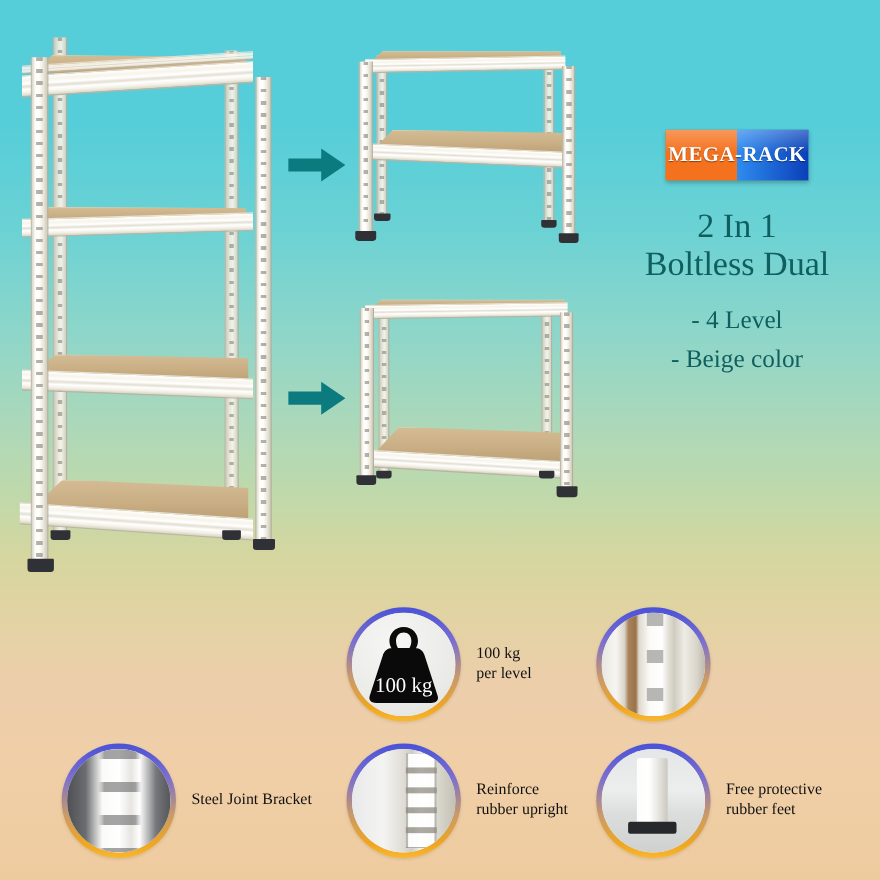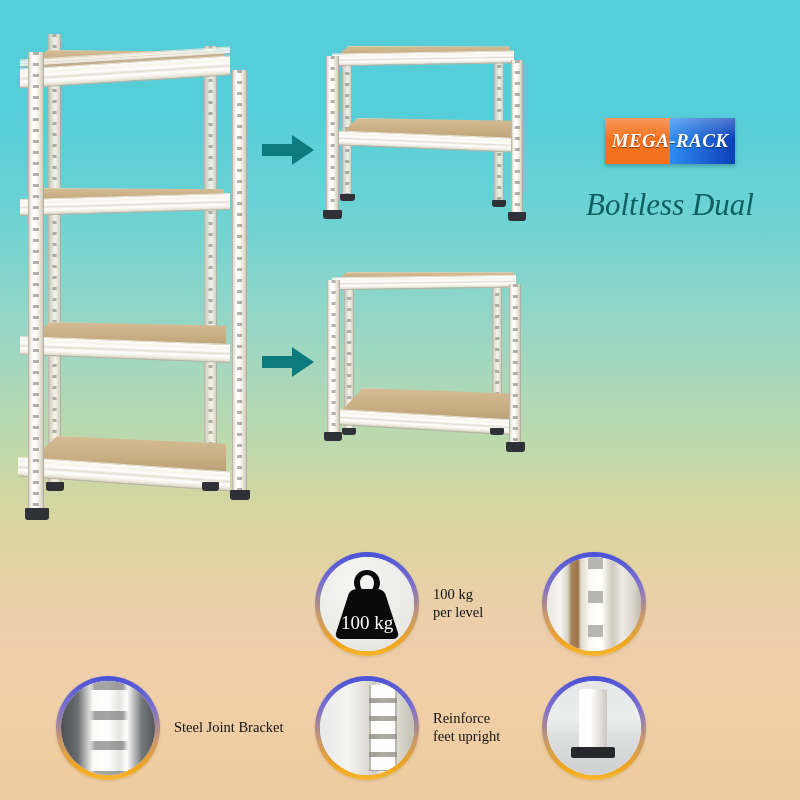--- a/index.html
+++ b/index.html
@@ -24,21 +24,21 @@
       #e2d3a3 70%,
       #edceab 78%,
       #f0cfa7 88%,
       #eecb9f 100%);
   }
 
   
   .hero {
     position: absolute;
     left: 0; top: 0;
-    width: 704px; height: 540px; font-style: italic;
+    width: 704px; height: 540px;
   }
 
   
   .rack { position: absolute; }
 
   .upright {
     position: absolute;
     background: linear-gradient(to right, #d8d4c6 0%, #fdfcf7 22%, #ffffff 45%, #eeeade 72%, #cfcabb 100%);
     border-left: 1px solid #bdb8a9;
     border-right: 1px solid #b3ae9f;
@@ -363,23 +363,28 @@
       <div class="foot" style="left:188px; top:184px; width:19px; height:10px;"></div>
       <div class="foot" style="left:172px; top:170px; width:14px; height:7px;"></div>
     </div>
 
     <div class="brand-block">
       <div id="brand-logo">
         <span class="logo-text">MEGA-RACK</span>
       </div>
 
       <div class="headline">
+        <span class="l1">2 In 1</span>
         <span class="l2">Boltless Dual</span>
       </div>
 
+      <div class="bullets">
+        <span class="bullet">- 4 Level</span>
+        <span class="bullet">- Beige color</span>
+      </div>
     </div>
   </div>
 
   <div class="features">
 
 
     <div class="feature" style="left:315px; top:12px;">
       <div class="badge-ring">
         <div class="badge-inner">
           <div class="ph ph-weight">
@@ -412,25 +417,27 @@
       <div class="feature-label">Steel Joint Bracket</div>
     </div>
 
     <div class="feature" style="left:315px; top:136px;">
       <div class="badge-ring">
         <div class="badge-inner">
           <div class="ph ph-upright"></div>
         </div>
       </div>
       <div class="feature-label">Reinforce
-feet upright</div>
+rubber upright</div>
     </div>
 
     <div class="feature" style="left:542px; top:136px;">
       <div class="badge-ring">
         <div class="badge-inner">
           <div class="ph ph-feet"></div>
         </div>
       </div>
+      <div class="feature-label">Free protective
+rubber feet</div>
     </div>
   </div>
 
 </div>
 
 </body></html>

